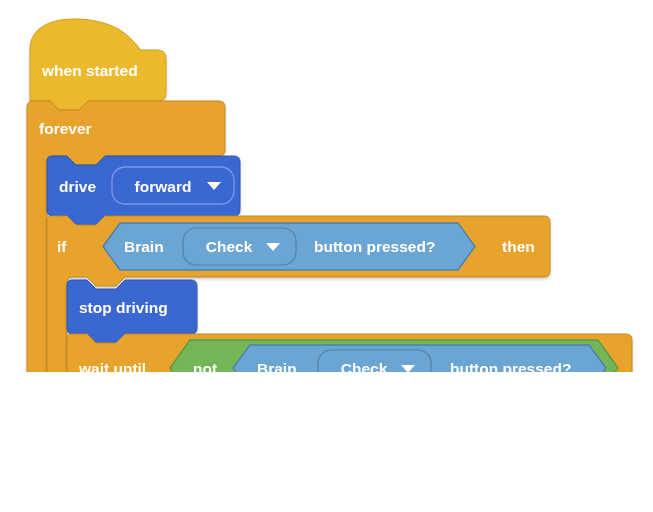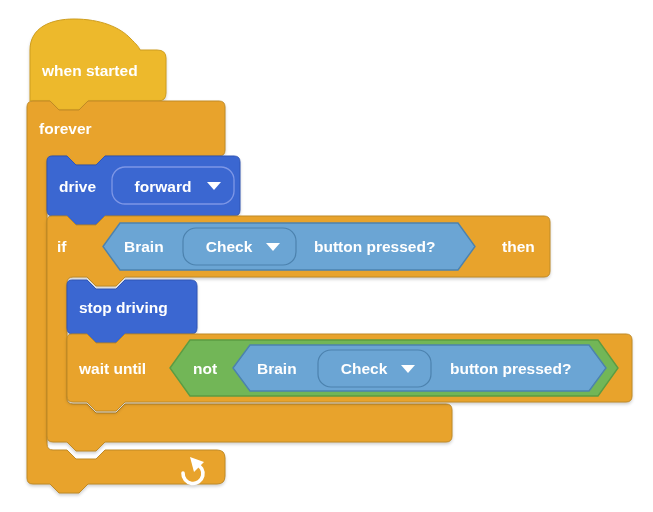--- a/index.html
+++ b/index.html
@@ -1,16 +1,16 @@
 <!DOCTYPE html>
 <html><head>
 <meta charset="utf-8">
 <style>
   html,body{margin:0;padding:0;background:#ffffff;}
-  .stage{position:relative;width:653px;height:512px;background:#ffffff;overflow:hidden;
+  .stage{position:relative;width:653px;height:372px;background:#ffffff;overflow:hidden;
          font-family:"Liberation Sans",sans-serif;}
   svg{display:block;}
   .blk{filter:drop-shadow(0 2px 1.5px rgba(0,0,0,0.18));}
   text{fill:#ffffff;font-family:"Liberation Sans",sans-serif;font-weight:700;font-size:15.5px;
        -webkit-user-select:none;user-select:none;}
 </style>
 </head>
 <body>
 
 <div class="stage">

